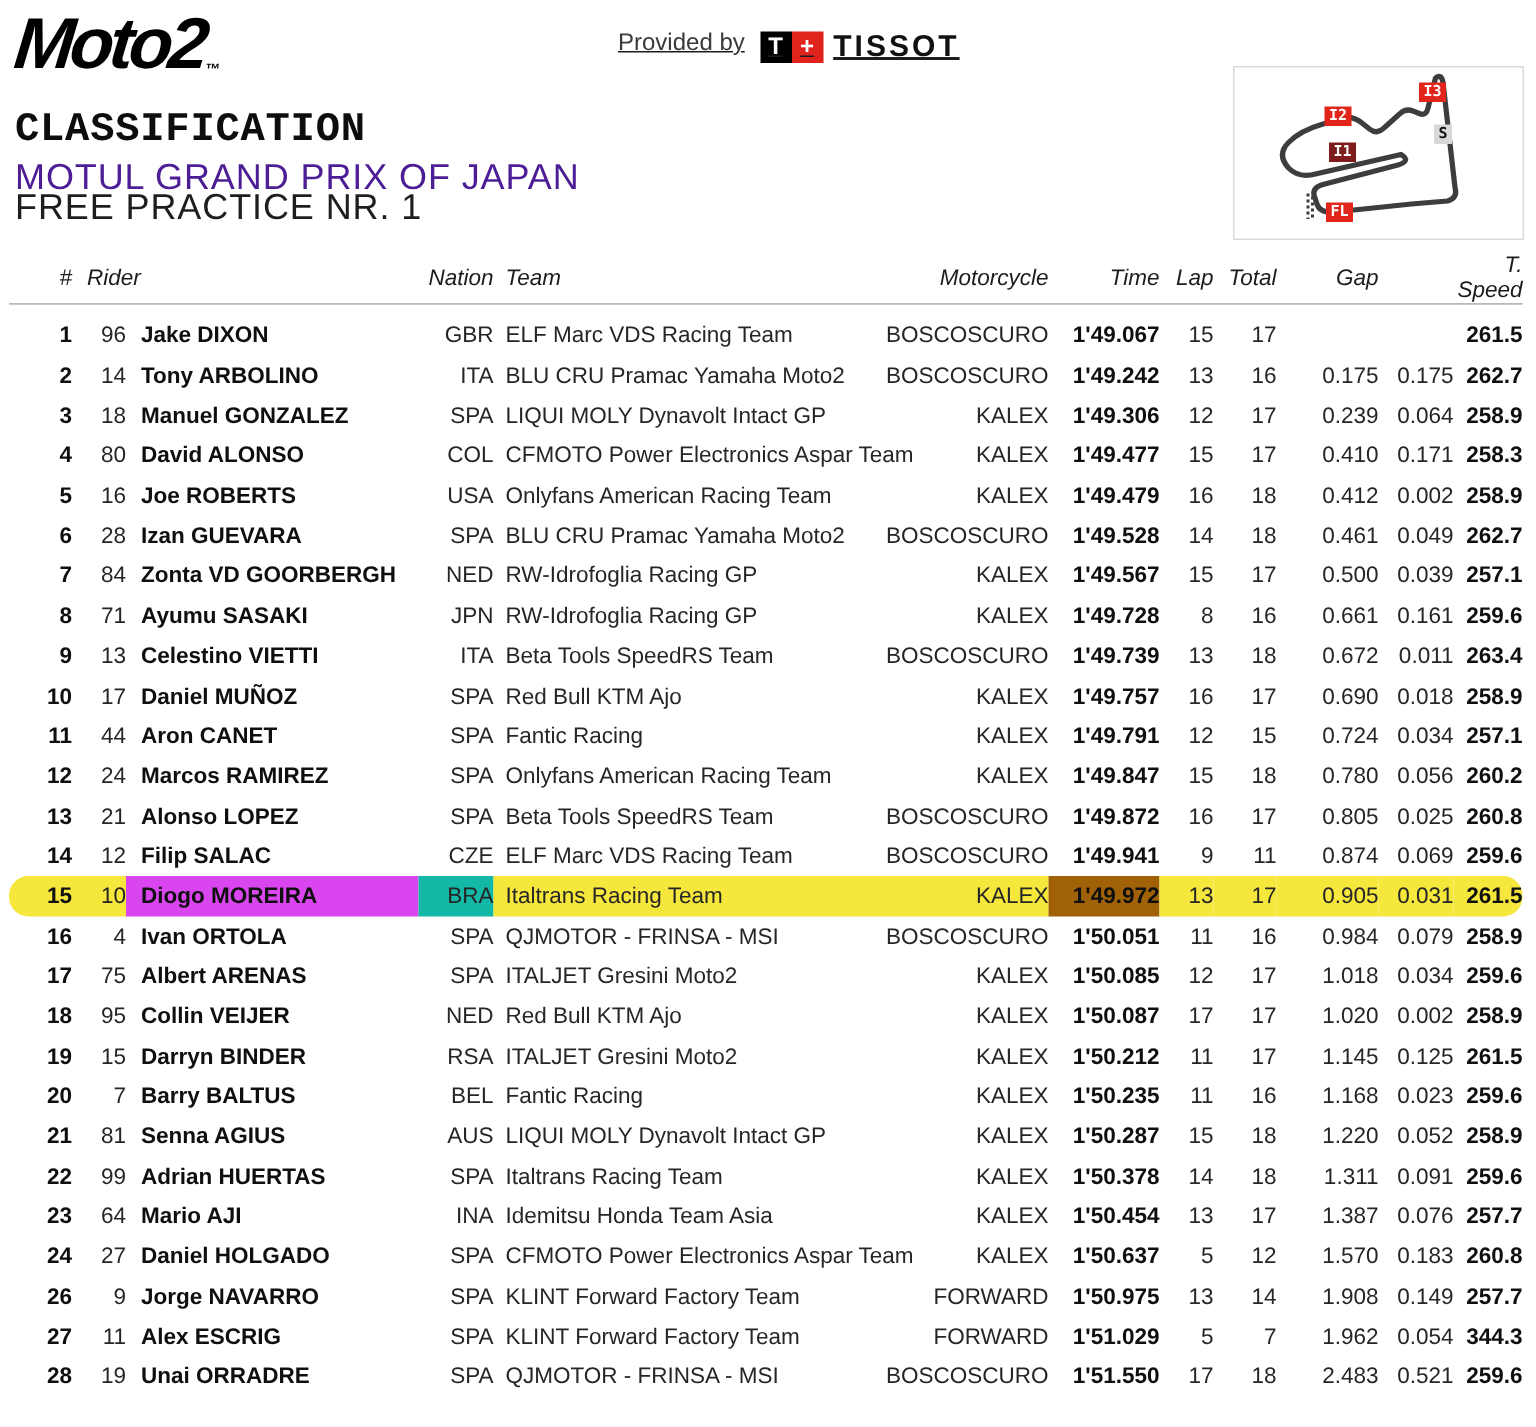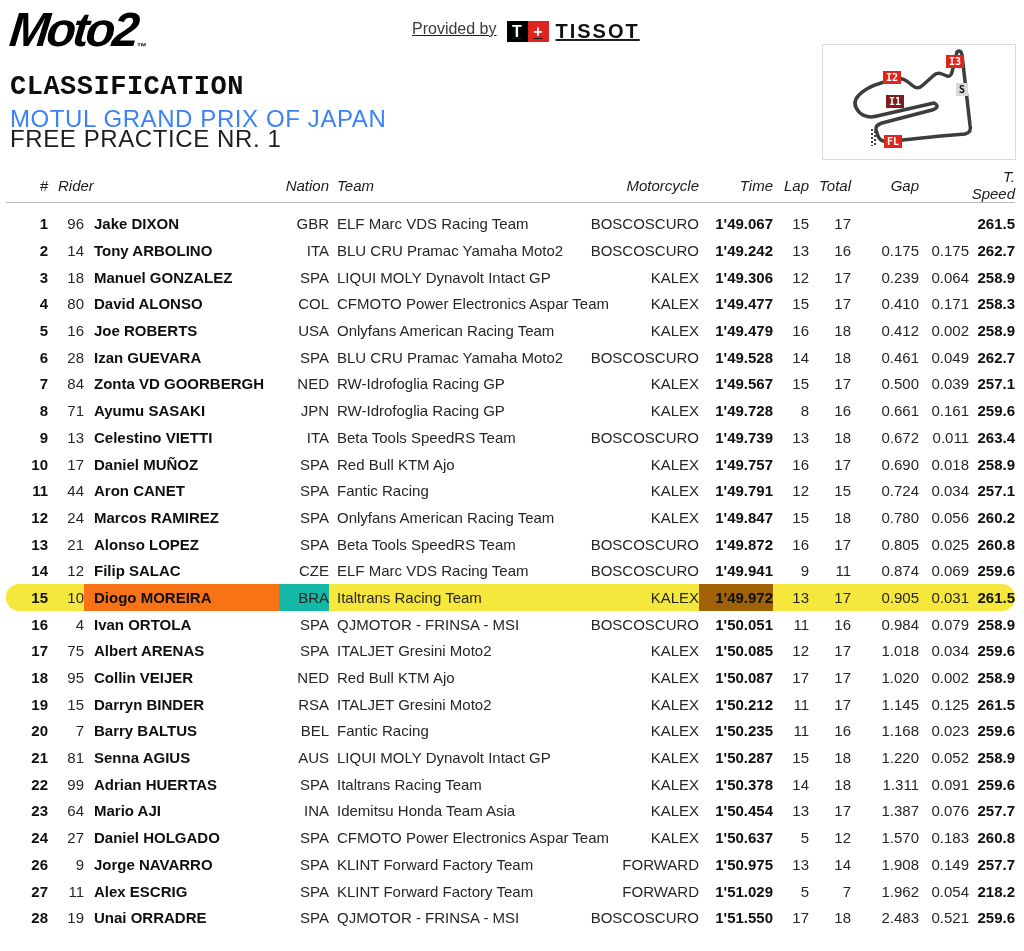--- a/index.html
+++ b/index.html
@@ -14,21 +14,21 @@
   .provided{position:absolute;left:412px;top:20px;display:flex;align-items:flex-start;gap:10px;text-decoration:underline;}
   .provided-text{font-size:16px;color:#3a3a3a;}
   .tissot{display:flex;align-items:center;gap:7px;}
   .tissot-mark{display:flex;}
   .sq{width:21px;height:21px;display:flex;align-items:center;justify-content:center;
       color:#fff;font-weight:bold;font-size:16px;line-height:1;}
   .sq-t{background:#000;}
   .sq-plus{background:#e0231c;}
   .tissot-word{font-size:20px;font-weight:bold;letter-spacing:2px;color:#111;}
   .title{position:absolute;left:10px;top:72px;font-size:27px;font-weight:800;letter-spacing:.5px;color:#0d0d0d;font-family:Liberation Mono, monospace;}
-  .event{position:absolute;left:10px;top:105px;font-size:24px;font-weight:400;letter-spacing:.6px;color:#3b82f6;}
+  .event{position:absolute;left:10px;top:105px;font-size:24px;font-weight:400;letter-spacing:.6px;color:#4c1d95;}
   .session{position:absolute;left:10px;top:125px;font-size:24px;font-weight:400;letter-spacing:.6px;color:#1e1e1e;}
 
   
   .map{position:absolute;left:822px;top:44px;width:192px;height:114px;border:1px solid #dadada;background:#fff;}
   .map svg{position:absolute;left:0;top:0;}
   .map-badge{position:absolute;padding:1px 3px;font-size:10px;font-weight:bold;line-height:11px;
              font-family:"DejaVu Sans Mono",monospace;}
 
   
   table{table-layout:fixed;border-collapse:collapse;margin-left:6px;width:1009px;font-size:15px;}
@@ -301,21 +301,21 @@
           <td class="r b">1'49.941</td>
           <td class="r">9</td>
           <td class="r">11</td>
           <td class="r">0.874</td>
           <td class="r">0.069</td>
           <td class="r b">259.6</td>
         </tr>
         <tr class="hl">
           <td class="r b" style="background: rgb(246, 231, 60);">15</td>
           <td class="r" style="background: rgb(246, 231, 60);">10</td>
-          <td class="l b pad10" style="background: #f97316;">Diogo MOREIRA</td>
+          <td class="l b pad10" style="background: #d946ef;">Diogo MOREIRA</td>
           <td class="r" style="background: #14b8a6;">BRA</td>
           <td class="l pad8" style="background: rgb(246, 231, 60);">Italtrans Racing Team</td>
           <td class="r" style="background: rgb(246, 231, 60);">KALEX</td>
           <td class="r b" style="background: #a16207;">1'49.972</td>
           <td class="r" style="background: rgb(246, 231, 60);">13</td>
           <td class="r" style="background: rgb(246, 231, 60);">17</td>
           <td class="r" style="background: rgb(246, 231, 60);">0.905</td>
           <td class="r" style="background: rgb(246, 231, 60);">0.031</td>
           <td class="r b" style="background: rgb(246, 231, 60);">261.5</td>
         </tr>
@@ -464,21 +464,21 @@
           <td class="r">11</td>
           <td class="l b pad10">Alex ESCRIG</td>
           <td class="r">SPA</td>
           <td class="l pad8">KLINT Forward Factory Team</td>
           <td class="r">FORWARD</td>
           <td class="r b">1'51.029</td>
           <td class="r">5</td>
           <td class="r">7</td>
           <td class="r">1.962</td>
           <td class="r">0.054</td>
-          <td class="r b">218.2</td>
+          <td class="r b">344.3</td>
         </tr>
         <tr>
           <td class="r b">28</td>
           <td class="r">19</td>
           <td class="l b pad10">Unai ORRADRE</td>
           <td class="r">SPA</td>
           <td class="l pad8">QJMOTOR - FRINSA - MSI</td>
           <td class="r">BOSCOSCURO</td>
           <td class="r b">1'51.550</td>
           <td class="r">17</td>

